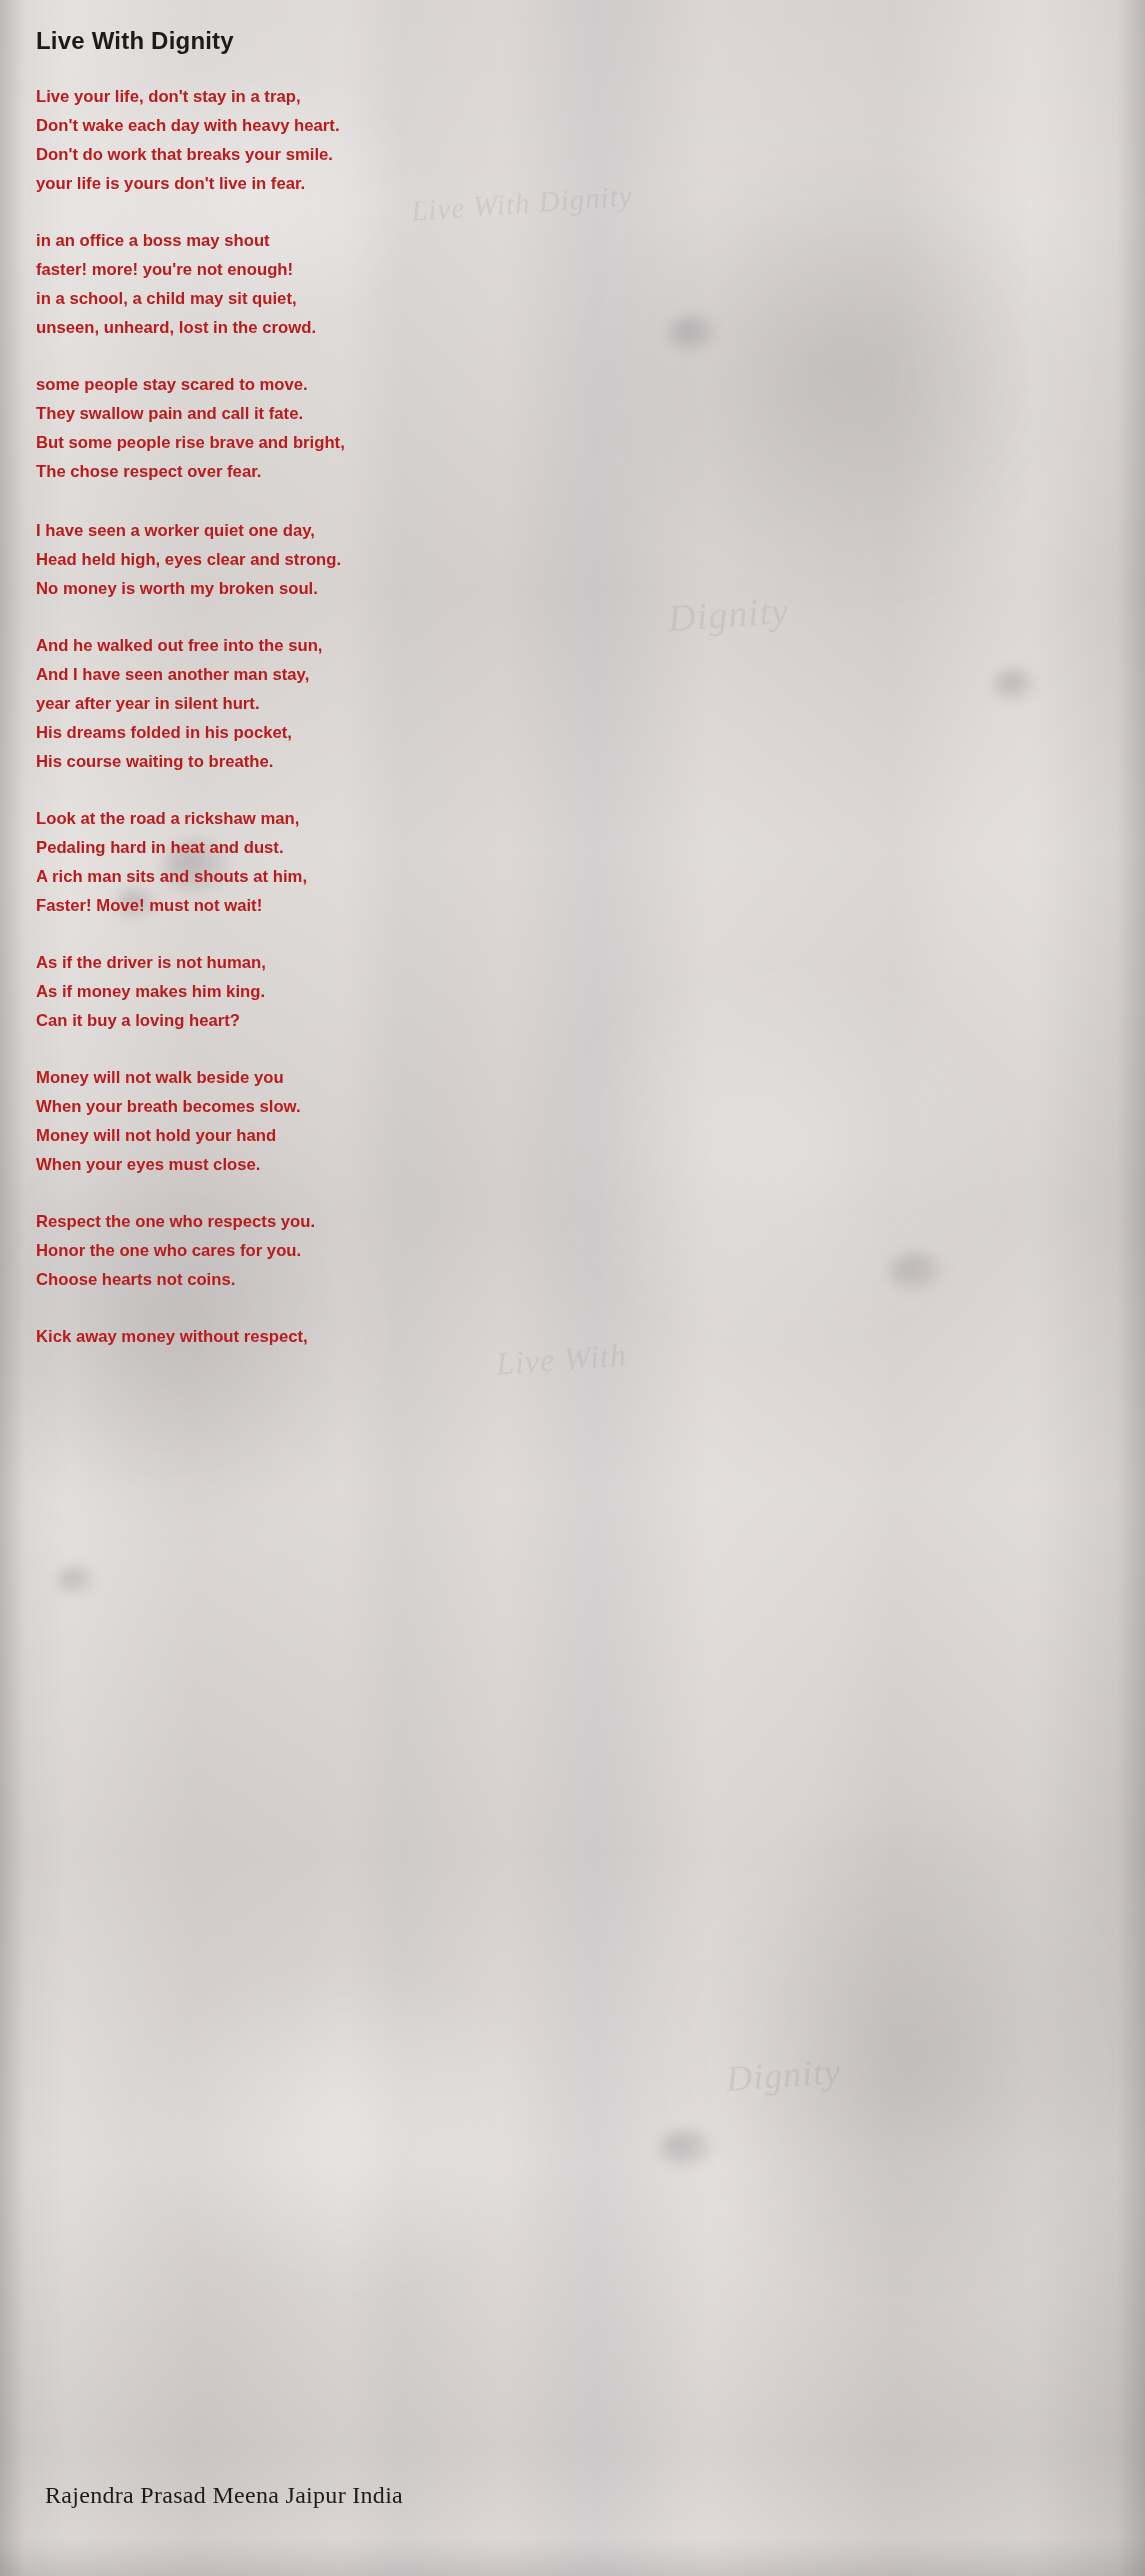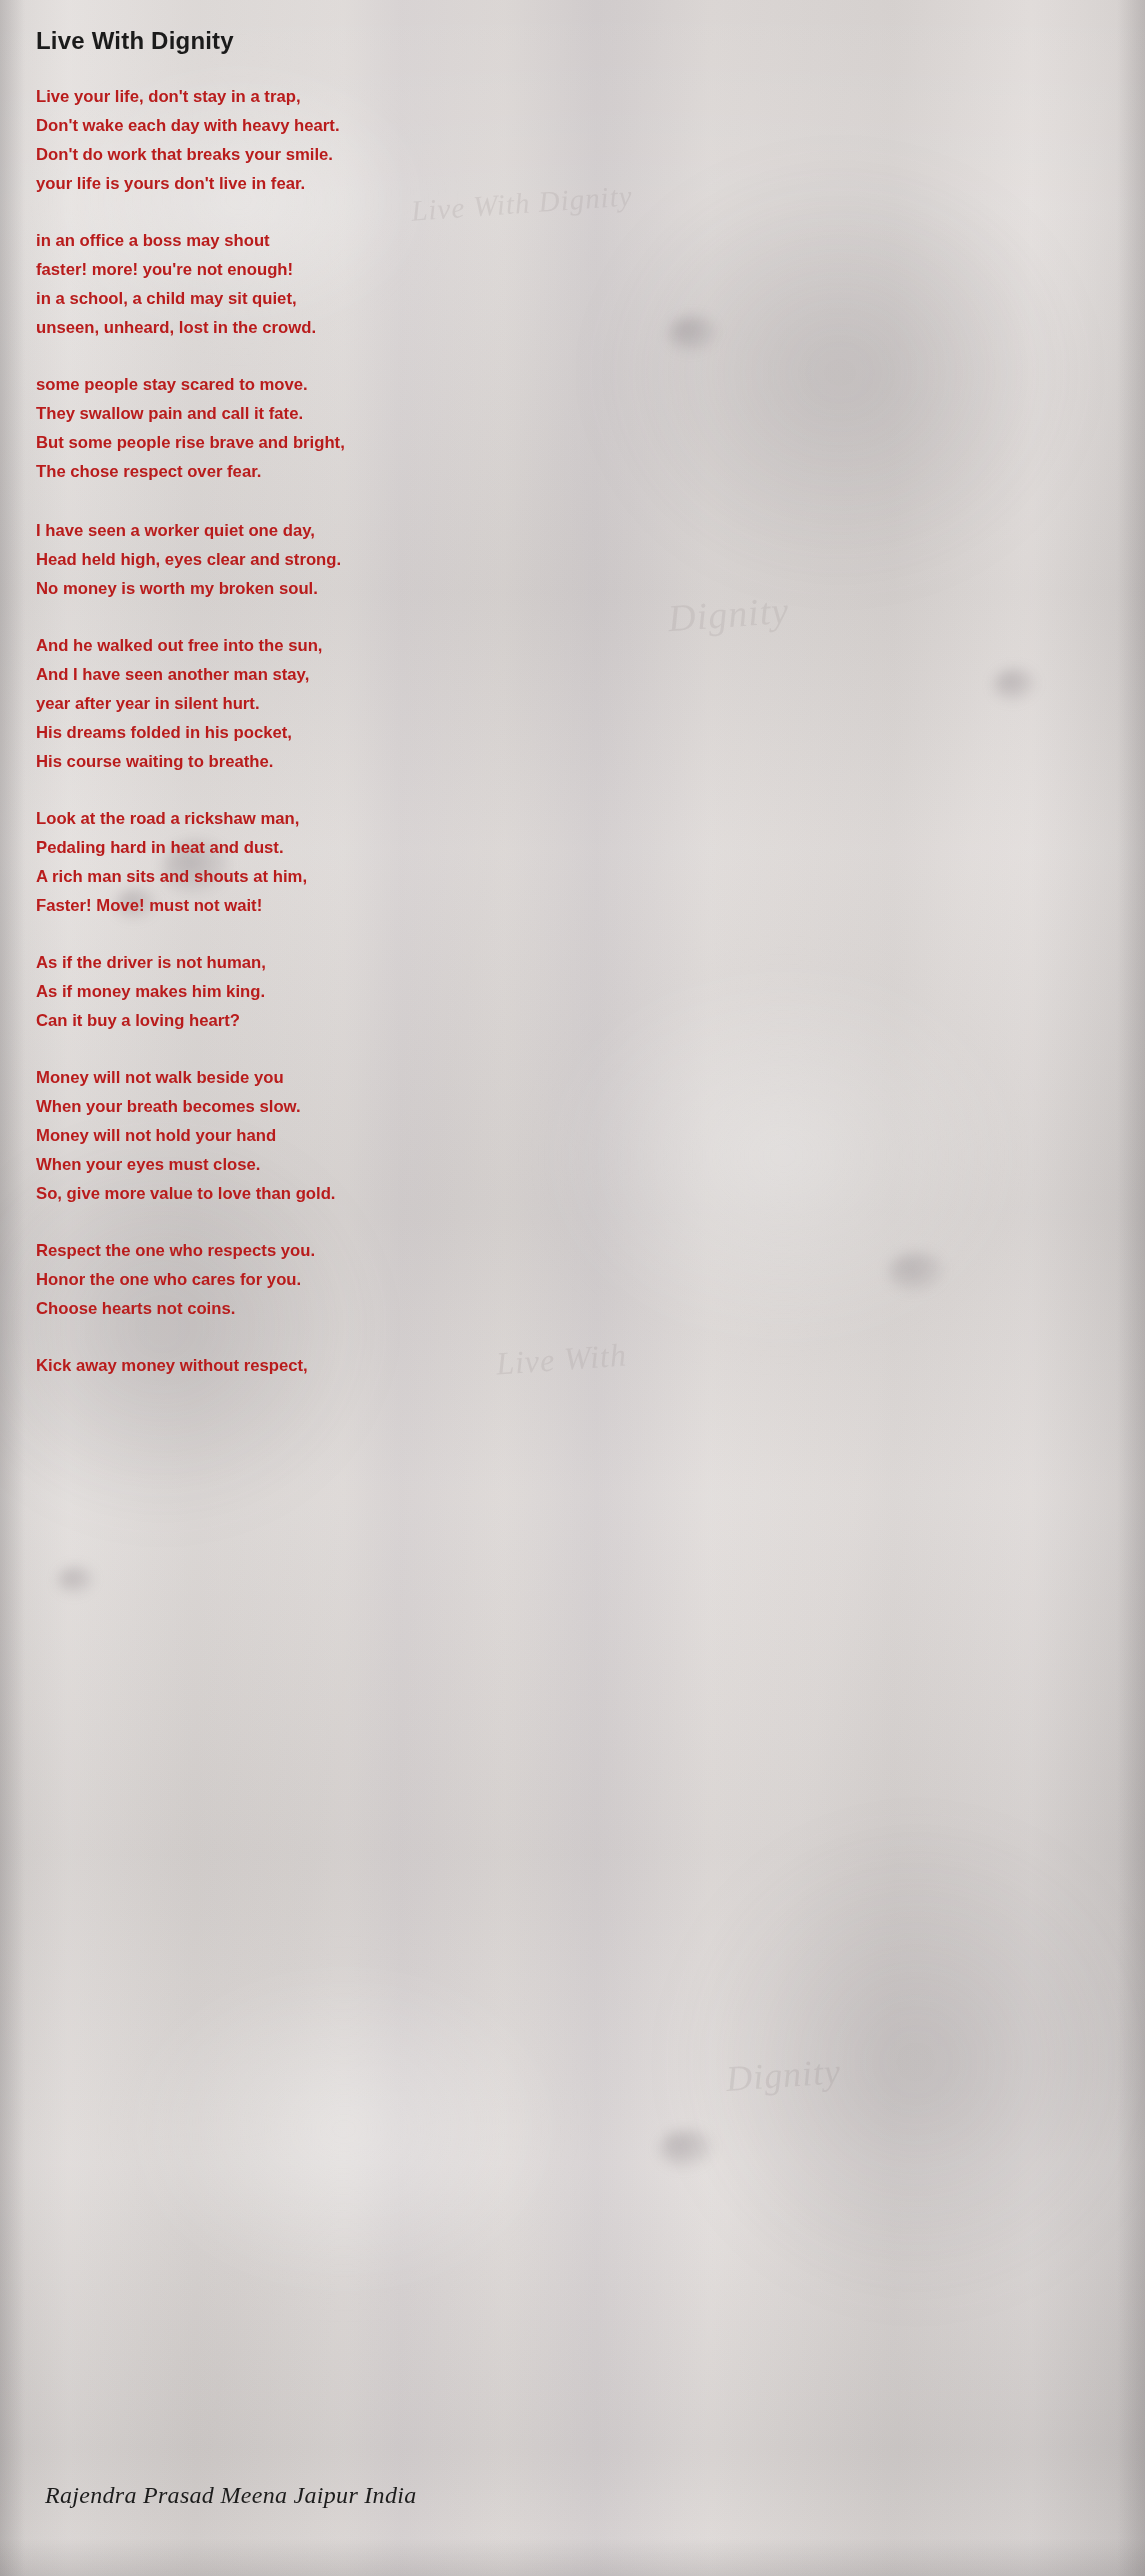--- a/index.html
+++ b/index.html
@@ -115,21 +115,20 @@
     font-weight: bold;
     color: #b91c1c;
     line-height: 29px;
     white-space: pre-wrap;
   }
   .author {
     position: absolute;
     left: 45px;
     top: 2482px;
     font-family: "Liberation Serif", serif;
-    font-style: italic;
     font-size: 24px;
     color: #1c1c1c;
     letter-spacing: 0.3px;
   }
   .edge-left {
     position: absolute;
     left: 0; top: 0; bottom: 0; width: 25px;
     background: linear-gradient(90deg, rgba(90,85,88,0.22), rgba(90,85,88,0.0));
   }
   .edge-right {
@@ -226,21 +225,20 @@
         <div class="line">As if the driver is not human,</div>
         <div class="line">As if money makes him king.</div>
         <div class="line">Can it buy a loving heart?</div>
       </div>
 
       <div class="stanza">
         <div class="line">Money will not walk beside you</div>
         <div class="line">When your breath becomes slow.</div>
         <div class="line">Money will not hold your hand</div>
         <div class="line">When your eyes must close.</div>
-        <div class="line">So, give more value to love than gold.</div>
       </div>
 
       <div class="stanza">
         <div class="line">Respect the one who respects you.</div>
         <div class="line">Honor the one who cares for you.</div>
         <div class="line">Choose hearts not coins.</div>
       </div>
 
       <div class="stanza">
         <div class="line">Kick away money without respect,</div>

